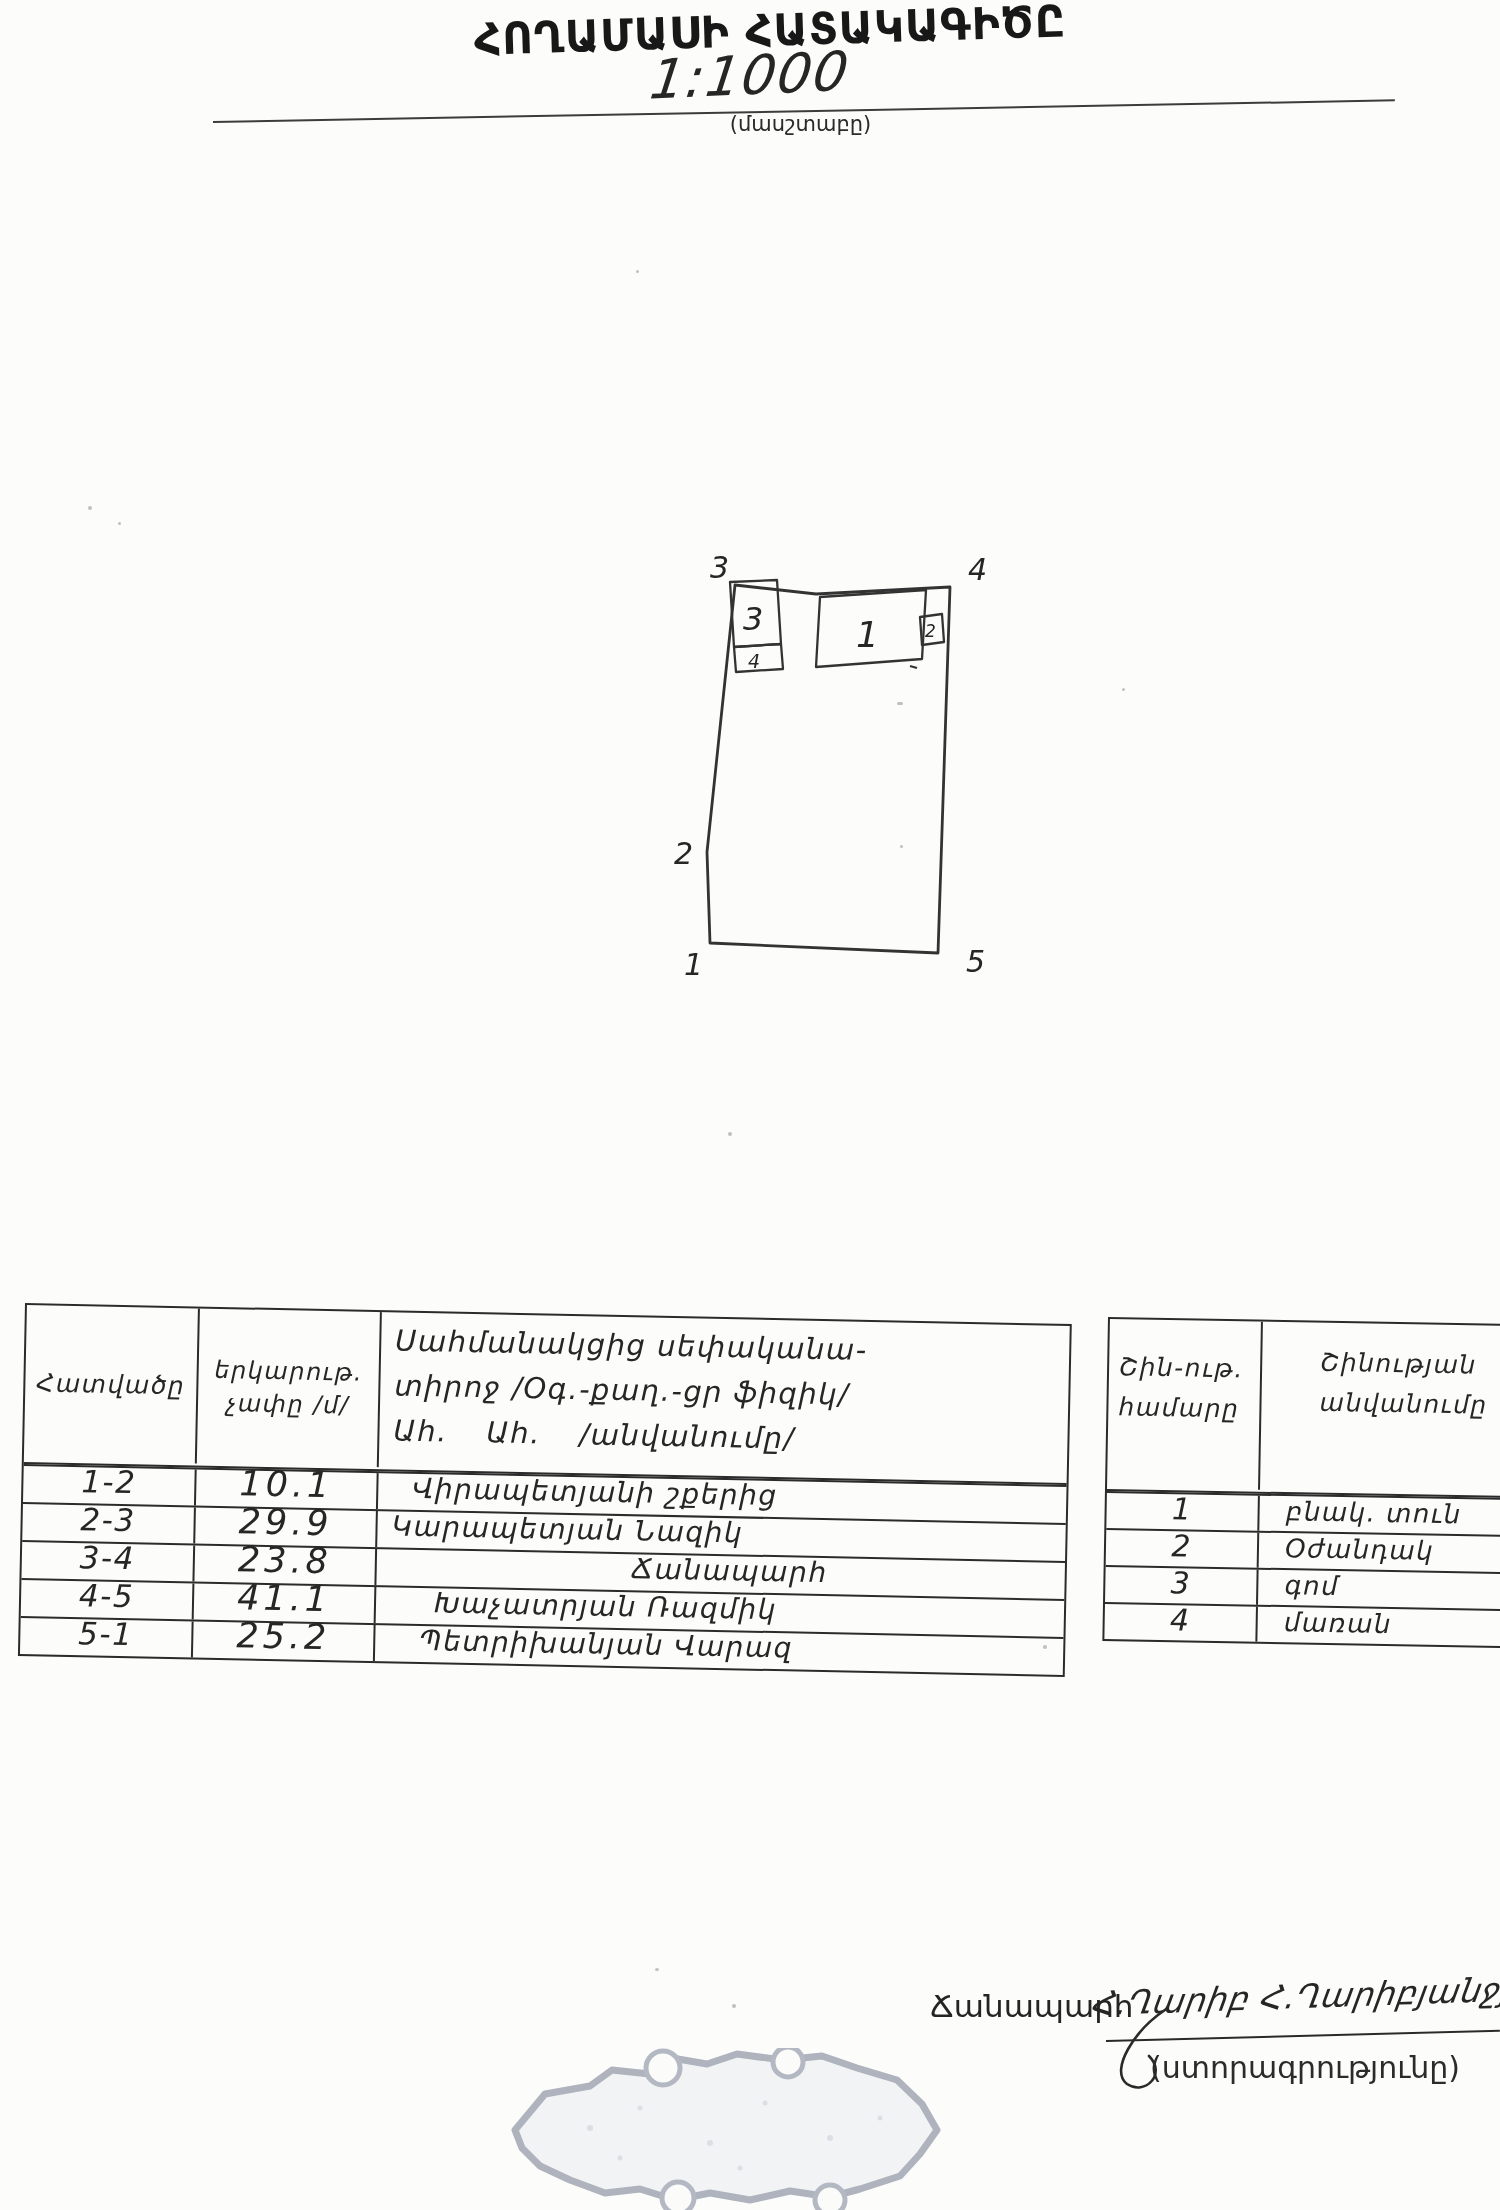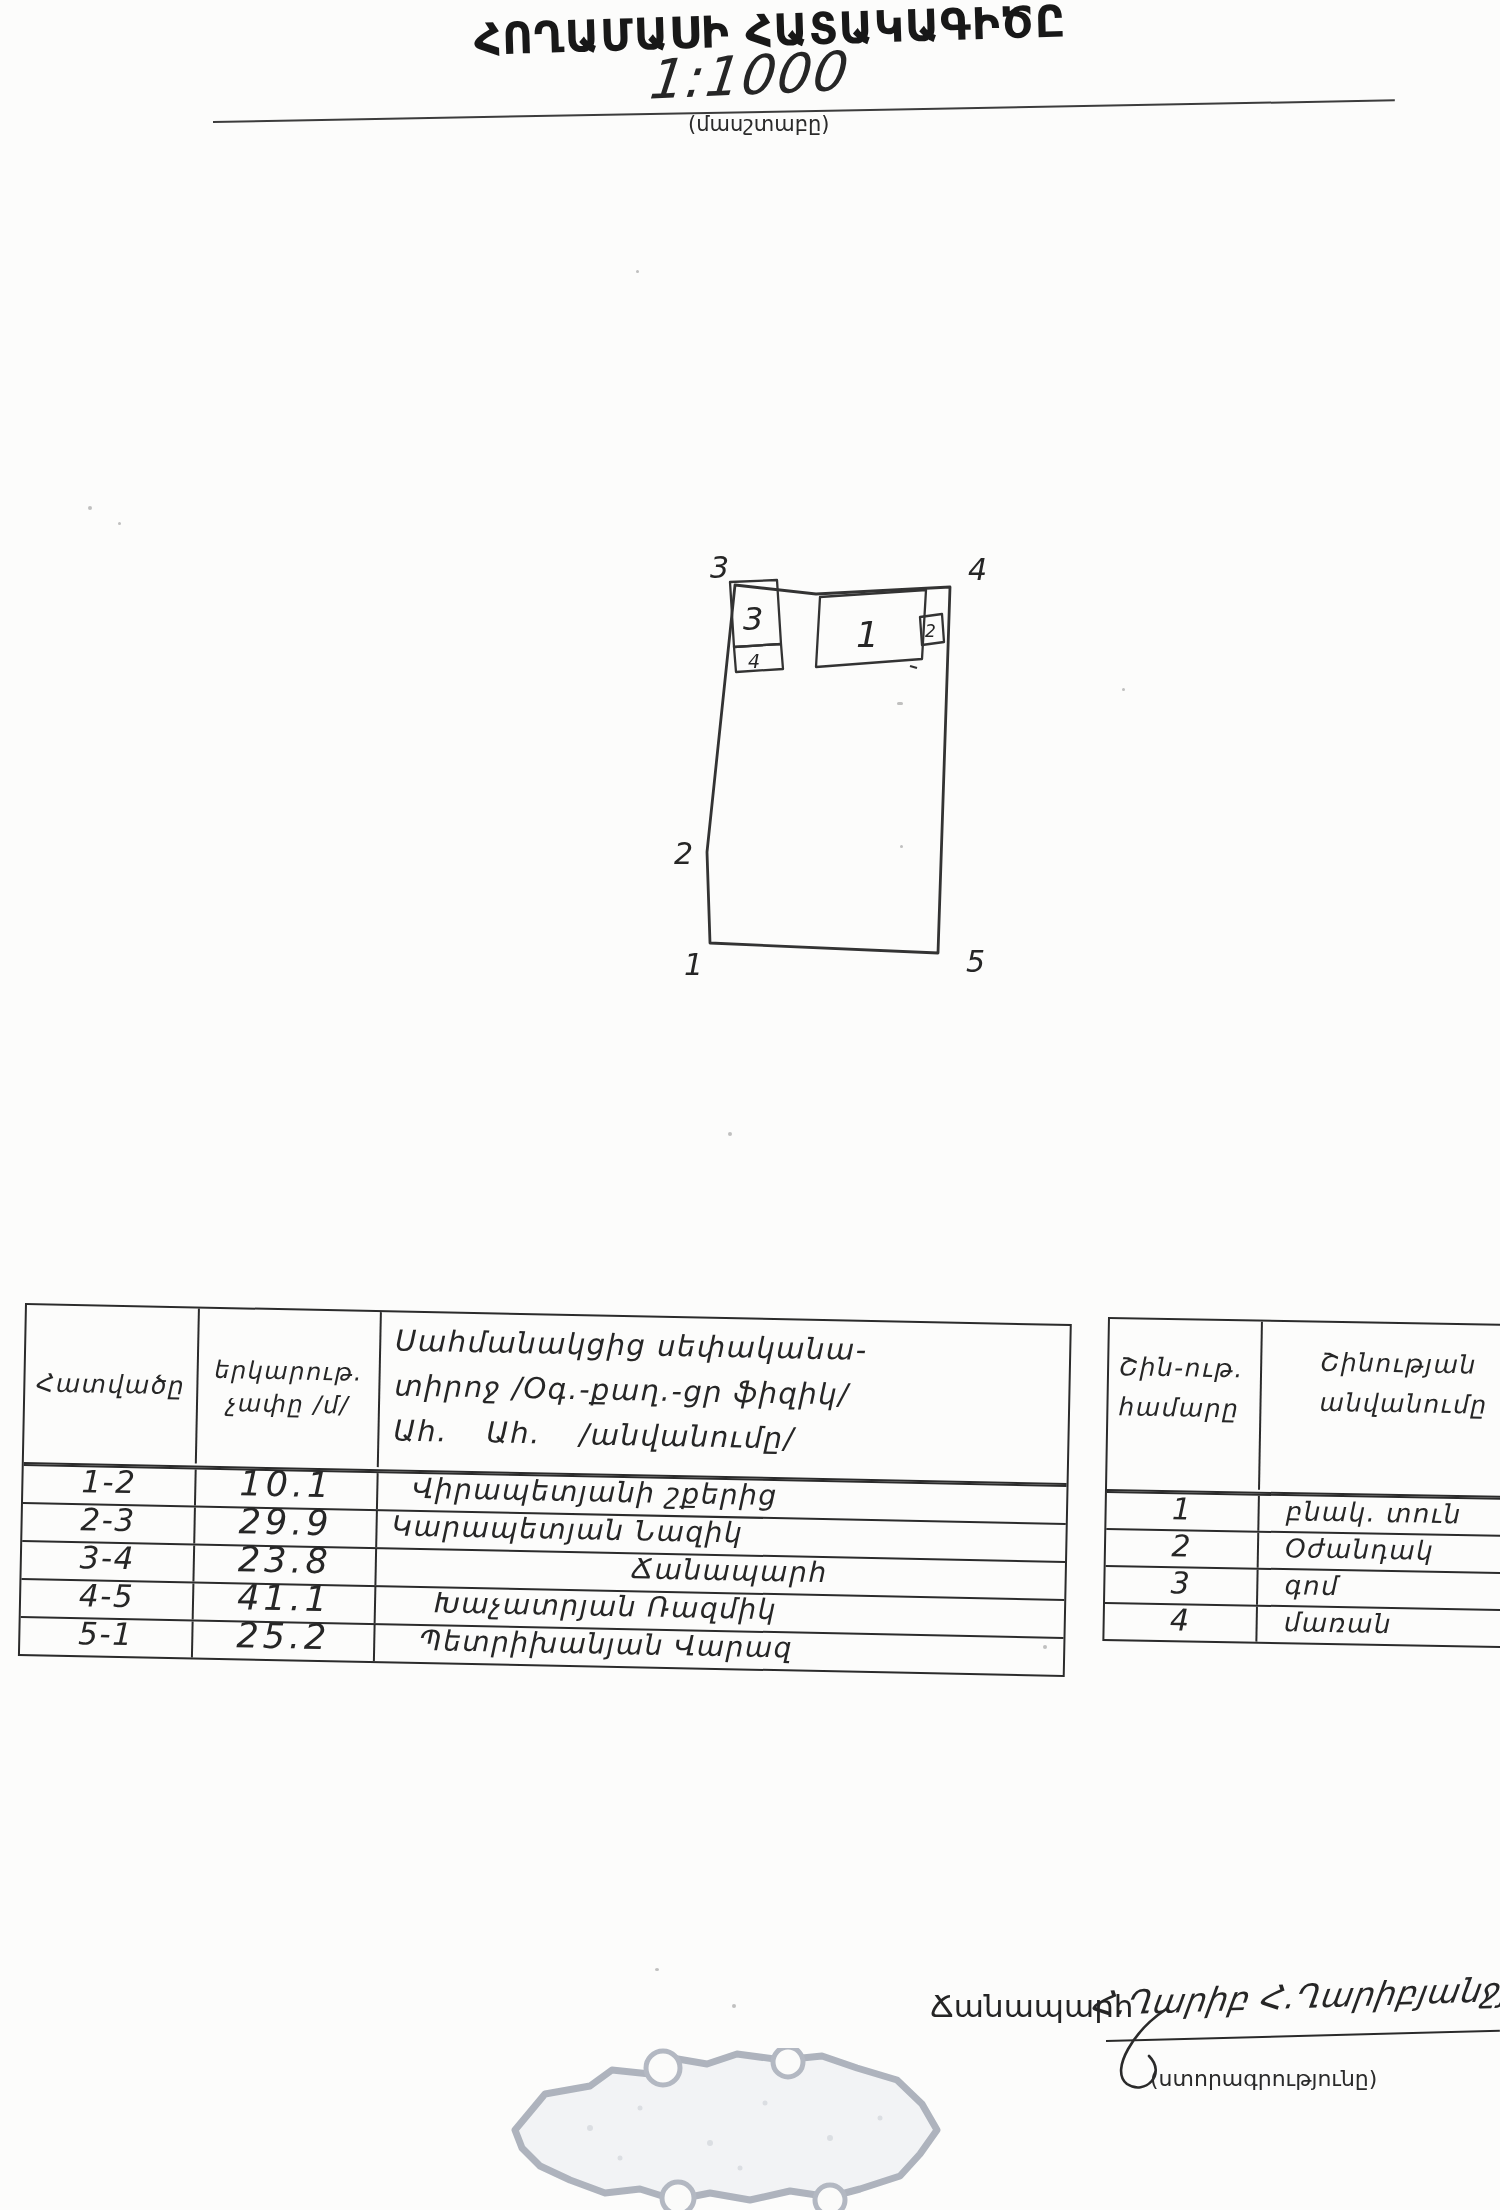--- a/index.html
+++ b/index.html
@@ -17,21 +17,21 @@
   .scale-value{
     position:absolute; left:555px; top:44px; width:390px; text-align:center;
     font-size:54px; font-style:italic; letter-spacing:18px; color:#2a2a2a;
     transform:rotate(-2.5deg) skewX(-10deg);
   }
   .scale-rule{
     position:absolute; left:213px; top:121px; width:1182px; height:0;
     border-top:2.5px solid #3c3c3c; transform:rotate(-1.05deg); transform-origin:left center;
   }
   .scale-caption{
-    position:absolute; left:688px; top:112px; width:225px; 
+    position:absolute; left:688px; top:112px; width:225px; text-align:center;
     font-size:21px; color:#2b2b2b;
   }
   
   .hw{font-family:"DejaVu Sans",sans-serif; font-style:italic; color:#262626; letter-spacing:1.5px;}
   
   .diagram{position:absolute; left:630px; top:520px;}
   
   .tbl{position:absolute; border:2.5px solid #2b2b2b; display:flex; flex-direction:column;
        box-sizing:border-box; background:transparent; transform-origin:0 0;}
   .tbl *{box-sizing:border-box;}
@@ -68,21 +68,21 @@
   .right-tbl .thead .c2{flex-direction:column; justify-content:flex-start; padding-top:20px; align-items:flex-start; padding-left:58px;}
   .rhdr{font-size:25px; line-height:1.6; white-space:nowrap;}
   .bnum{font-size:30px; margin-top:-6px;}
   .bname{font-size:26px; margin-top:-6px; padding-left:26px; white-space:nowrap;}
   
   .executor{position:absolute; left:930px; top:1988px; font-size:31px; color:#242424;}
   .sig-script{position:absolute; left:1093px; top:1976px; font-size:33px; white-space:nowrap;
               transform:rotate(-2deg) skewX(-12deg); letter-spacing:0.5px;}
   .sig-line{position:absolute; left:1106px; top:2040px; width:394px; height:0;
             border-top:2.5px solid #2a2a2a; transform:rotate(-1.5deg); transform-origin:left center;}
-  .sig-caption{position:absolute; left:1150px; top:2050px; font-size:22px; color:#2b2b2b;margin-top:16px;}
+  .sig-caption{position:absolute; left:1150px; top:2050px; font-size:30px; color:#2b2b2b;}
   .sig-flourish{position:absolute; left:1105px; top:2008px;}
   .stamp{position:absolute; left:500px; top:2048px;}
   
   .speck{position:absolute; background:#8e8e8e; border-radius:50%; opacity:.55;}
 </style>
 </head>
 <body>
 
 <div class="page">
 

